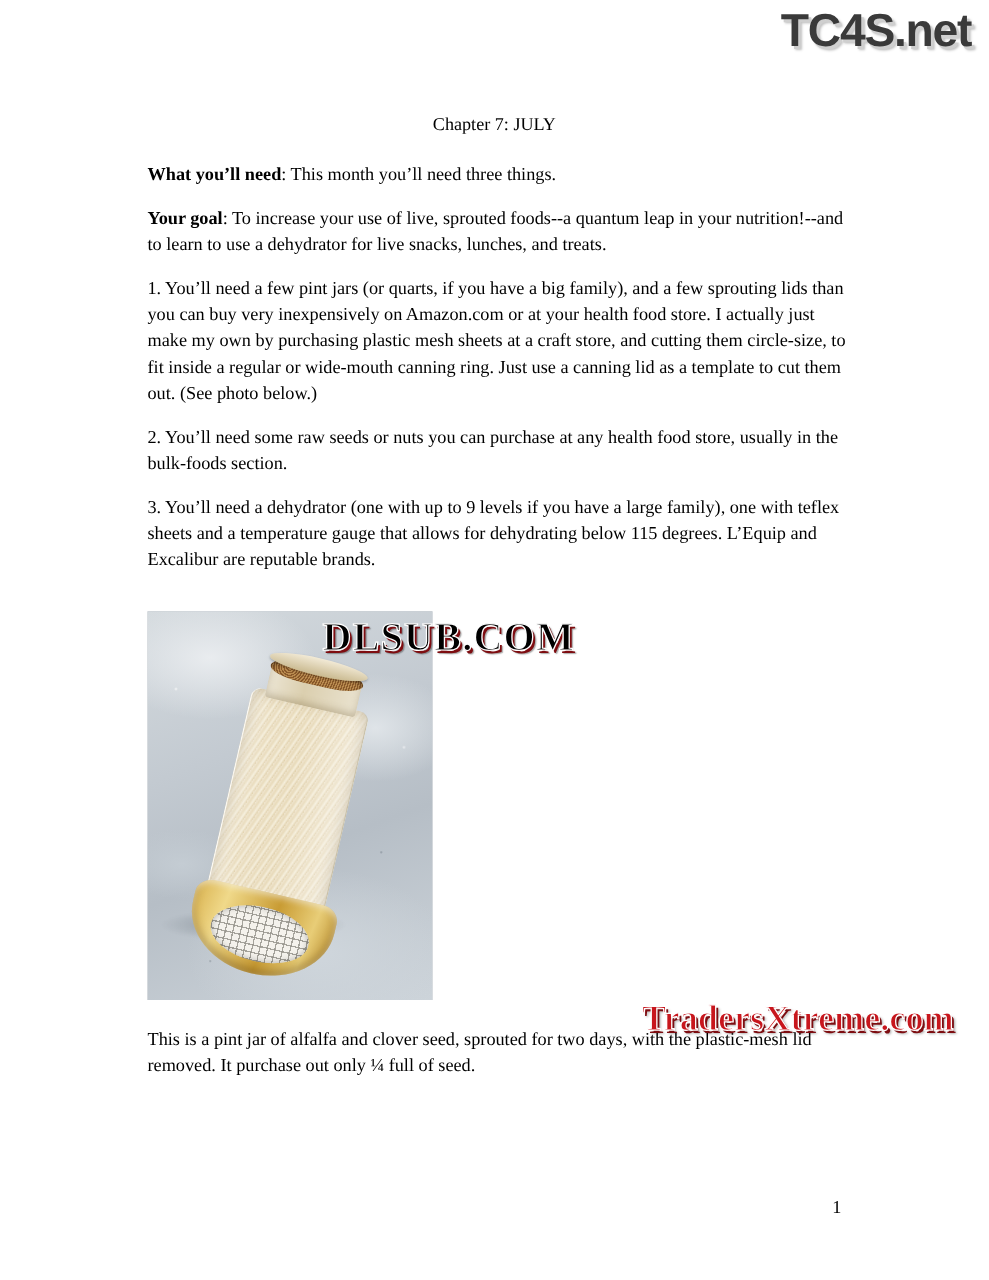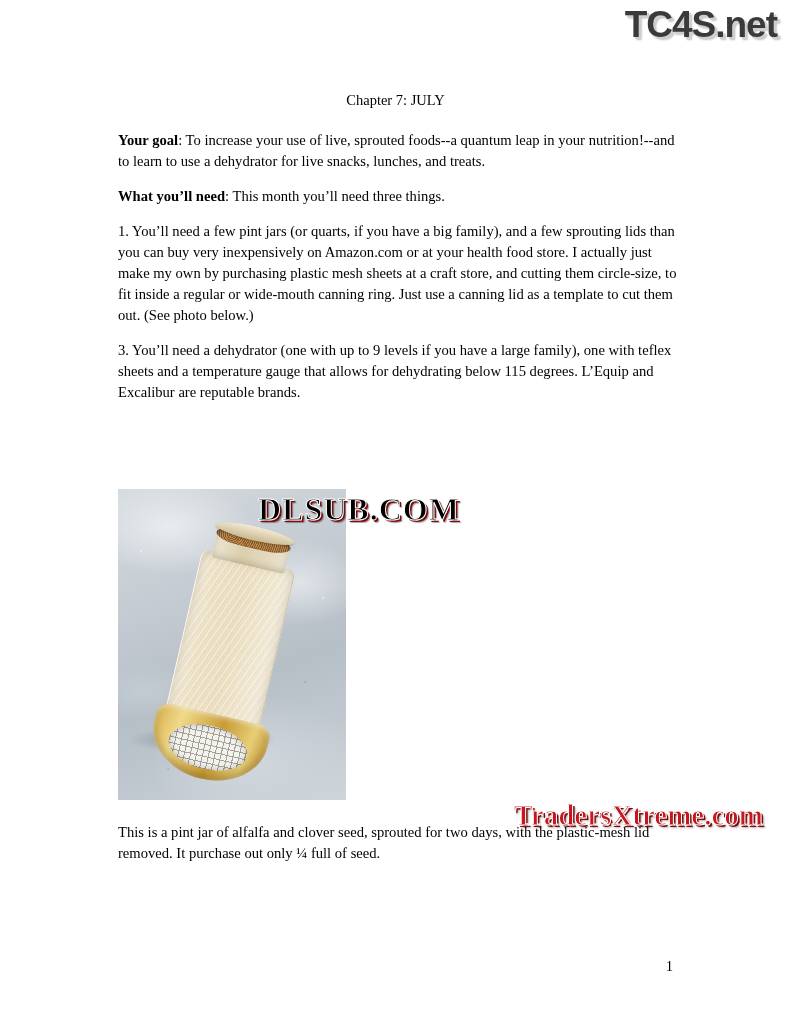--- a/index.html
+++ b/index.html
@@ -228,26 +228,27 @@
 </head>
 <body>
 
 <div class="page">
 
   <div class="tc4s-wm">TC4S.net</div>
 
   <div class="doc-title">Chapter 7: JULY</div>
 
   <div class="col">
+    <p class="para"><b>What you’ll need</b><span>:  This month you’ll need three things.</span></p>
+
     <p class="para"><b>Your goal</b><span>: To increase your use of live, sprouted foods--a quantum leap in your nutrition!--and to learn to use a dehydrator for live snacks, lunches, and treats.</span></p>
 
-    <p class="para"><b>What you’ll need</b><span>:  This month you’ll need three things.</span></p>
-
     <p class="para">1. You’ll need a few pint jars (or quarts, if you have a big family), and a few sprouting lids than you can buy very inexpensively on Amazon.com or at your health food store.  I actually just make my own by purchasing plastic mesh sheets at a craft store, and cutting them circle-size, to fit inside a regular or wide-mouth canning ring.  Just use a canning lid as a template to cut them out.  (See photo below.)</p>
 
+    <p class="para">2.  You’ll need some raw seeds or nuts you can purchase at any health food store, usually in the bulk-foods section.</p>
 
     <p class="para">3.  You’ll need a dehydrator (one with up to 9 levels if you have a large family), one with teflex sheets and a temperature gauge that allows for dehydrating below 115 degrees.  L’Equip and Excalibur are reputable brands.</p>
   </div>
 
   <div class="photo-wrap">
     <div class="photo-bg"></div>
     <div class="photo-speck"></div>
     <div class="jar-shadow"></div>
     <div class="jar">
       <div class="jar-body"></div>

